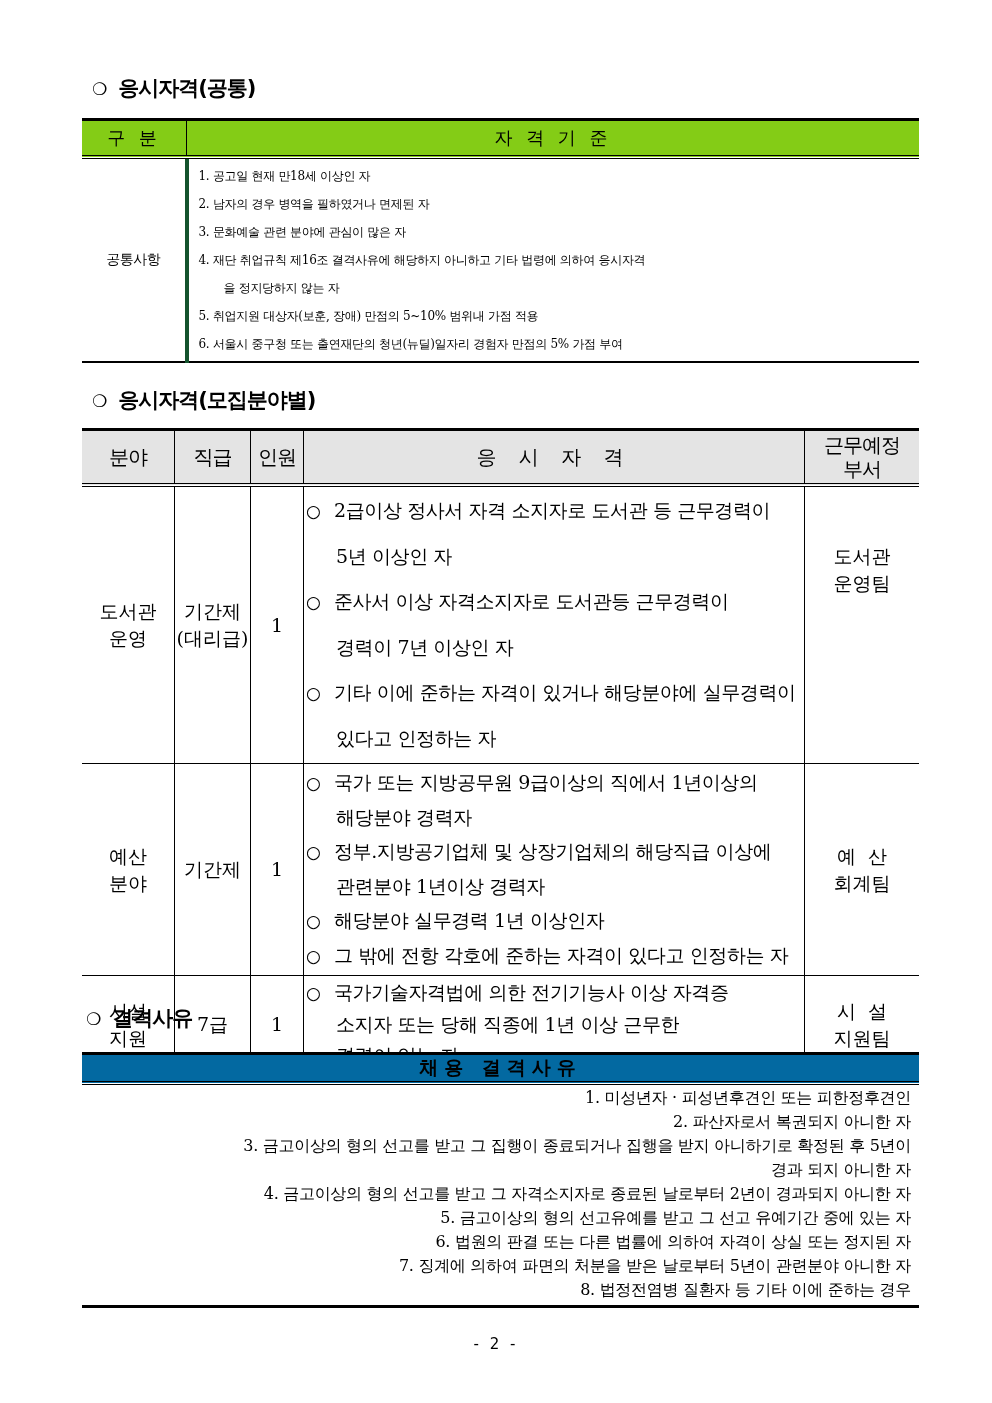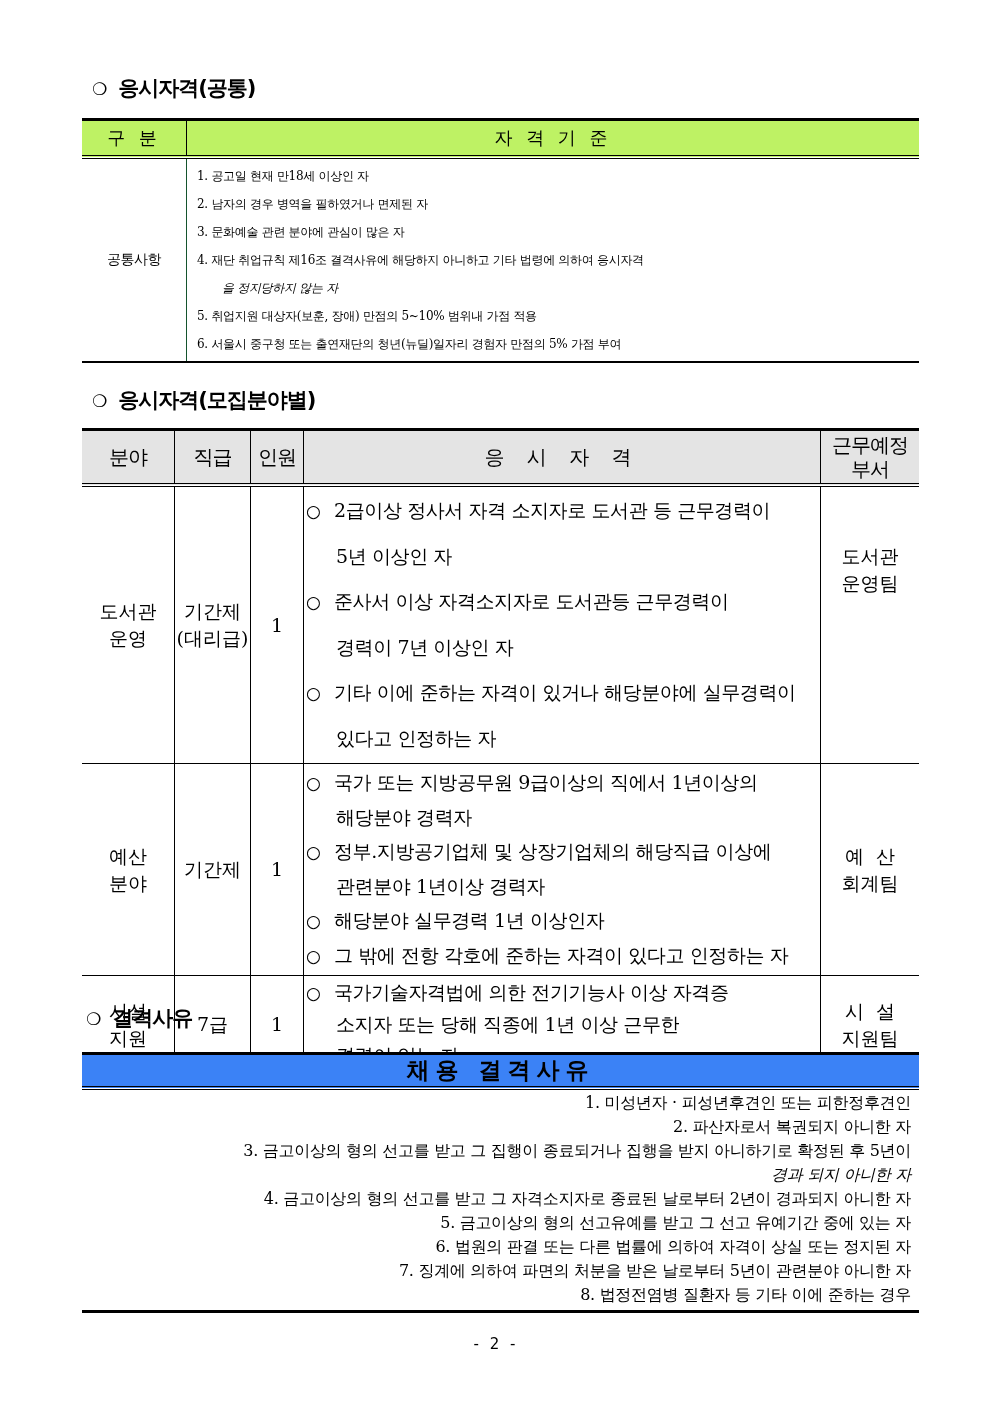--- a/index.html
+++ b/index.html
@@ -13,29 +13,29 @@
     font-weight: bold; font-size: 21px; letter-spacing: -1px;
   }
   .section-title .bullet { font-weight: normal; font-size: 17px; margin-right: 12px; display: inline-block; }
 
   table { border-collapse: collapse; position: absolute; }
   td, th { padding: 0; }
 
   
   #t1 { left: 82px; top: 118px; width: 837px; border-top: 3px solid #000; border-bottom: 2px solid #000; }
   #t1 th {
-    background: #bef264; height: 34px;
+    background: #84cc16; height: 34px;
     font-family: "DejaVu Sans", "Liberation Sans", sans-serif; font-weight: normal; font-size: 18px;
     border-bottom: 4px double #000; letter-spacing: 4px;
   }
   #t1 th.c1 { width: 104px; border-right: 1px solid #000; }
-  #t1 td.c1 { border-right: 1px solid #14532d; text-align: center; font-size: 14px; vertical-align: middle; letter-spacing: -0.5px; }
+  #t1 td.c1 { border-right: 4px solid #14532d; text-align: center; font-size: 14px; vertical-align: middle; letter-spacing: -0.5px; }
   #t1 td.c2 { padding: 3px 6px 3px 10px; font-size: 12px; line-height: 28px; letter-spacing: -0.3px; }
   .item { padding-left: 0; }
-  .item .cont { display: block; padding-left: 25px; font-style: italic; }
+  .item .cont { display: block; padding-left: 25px; }
 
   
   #t2 { left: 82px; top: 428px; width: 837px; border-top: 3px solid #000; border-bottom: 2px solid #000; }
   #t2 th {
     background: #e4e4e4; height: 52px;
     font-family: "DejaVu Sans", "Liberation Sans", sans-serif; font-weight: normal; font-size: 20px;
     border-bottom: 4px double #000; border-right: 1px solid #000; line-height: 24px; letter-spacing: -1px;
   }
   #t2 th:last-child { border-right: none; }
   #t2 th.spaced { letter-spacing: 8px; }
@@ -45,22 +45,22 @@
   }
   #t2 td:last-child { border-right: none; }
   #t2 tr:last-child td { border-bottom: none; }
   #t2 td.qual { text-align: left; vertical-align: top; padding: 1px 8px 2px 2px; font-size: 19px; line-height: 45px; letter-spacing: -0.4px; }
   .q-item .circ { display: inline-block; width: 28px; font-size: 17px; }
   .q-item .cont { display: block; padding-left: 30px; }
 
   
   #t3 { left: 82px; top: 1052px; width: 837px; border-top: 3px solid #000; border-bottom: 3px solid #000; }
   #t3 th {
-    background: #3b82f6; height: 24px;
-    font-family: "DejaVu Sans", "Liberation Sans", sans-serif; font-weight: bold; font-size: 23px;
+    background: #0369a1; height: 24px;
+    font-family: "DejaVu Sans", "Liberation Sans", sans-serif; font-weight: bold; font-size: 19px;
     border-bottom: 4px double #000; letter-spacing: 6px;
   }
   #t3 td { padding: 1px 8px 3px 10px; font-size: 16px; line-height: 24px; letter-spacing: -0.3px; text-align: right; }
 
   .page-num {
     position: absolute; left: 0; width: 992px; top: 1335px; text-align: center;
     font-family: "DejaVu Sans", "Liberation Sans", sans-serif; font-size: 15px; letter-spacing: 3px;
   }
 </style>
 </head>
@@ -94,21 +94,21 @@
   <span class="bullet">❍</span><span>응시자격(모집분야별)</span>
 </div>
 
 <table id="t2">
   <tbody>
       <tr>
     <th style="width:92px;">분야</th>
     <th style="width:75px;">직급</th>
     <th style="width:52px;">인원</th>
     <th class="spaced">응 시 자 격</th>
-    <th style="width:98px;"><span>근무예정</span><br><span>부서</span></th>
+    <th style="width:114px;"><span>근무예정</span><br><span>부서</span></th>
   </tr>
 
   <tr style="height:197px;">
     <td><span>도서관</span><br><span>운영</span></td>
     <td><span>기간제</span><br><span>(대리급)</span></td>
     <td>1</td>
     <td class="qual">
       <div class="q-item"><span class="circ">○</span><span>2급이상 정사서 자격 소지자로 도서관 등 근무경력이</span><span class="cont">5년 이상인 자</span></div>
       <div class="q-item"><span class="circ">○</span><span>준사서 이상 자격소지자로 도서관등 근무경력이</span><span class="cont">경력이 7년 이상인 자</span></div>
       <div class="q-item"><span class="circ">○</span><span>기타 이에 준하는 자격이 있거나 해당분야에 실무경력이</span><span class="cont">있다고 인정하는 자</span></div>

